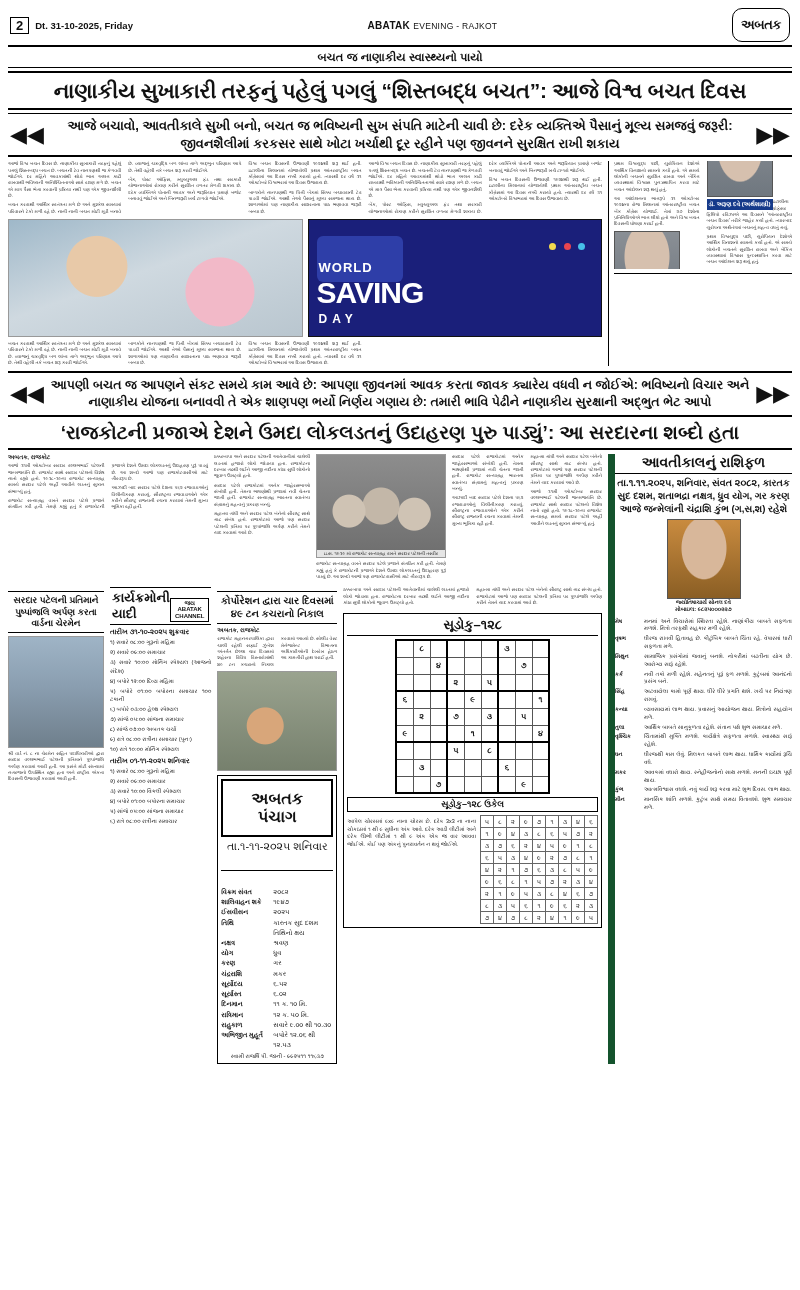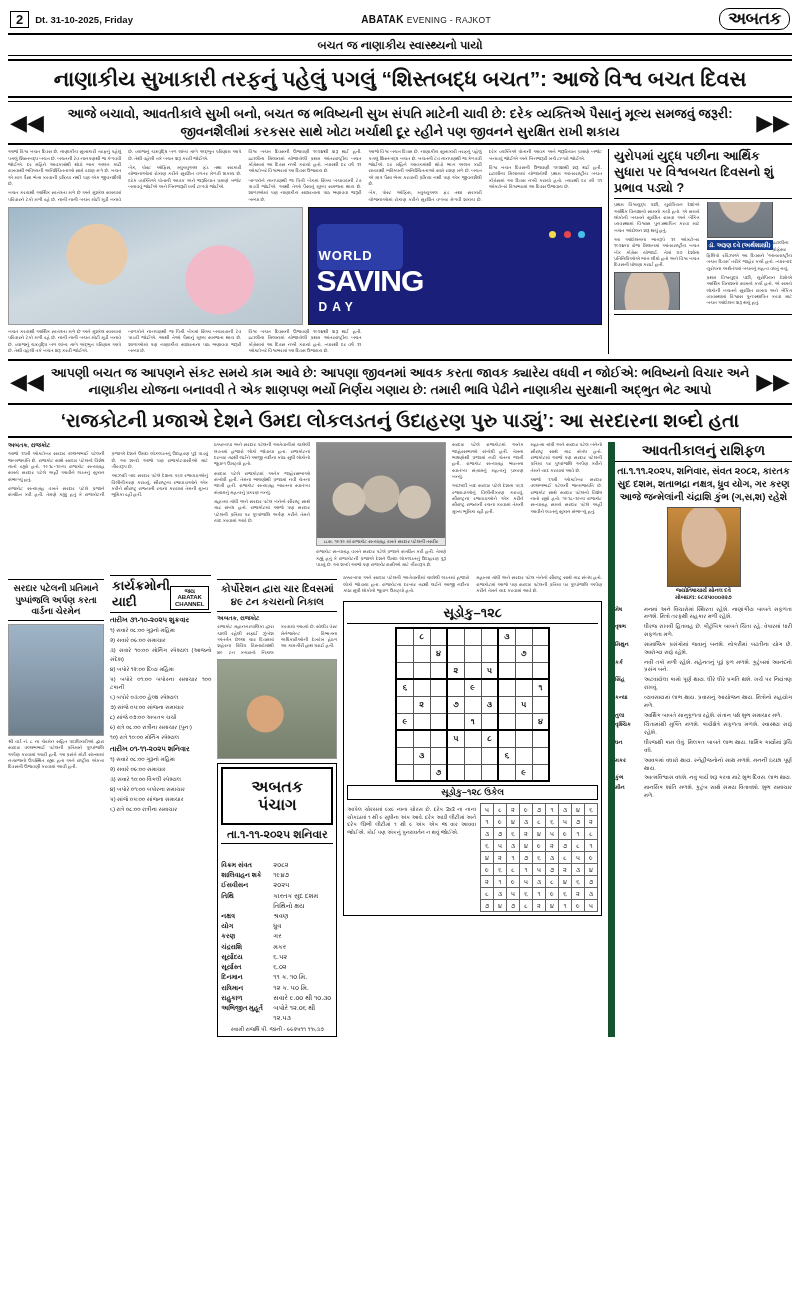--- a/index.html
+++ b/index.html
@@ -26,22 +26,22 @@
   }
   .mast-left { display: flex; align-items: center; gap: 6px; }
   .pagenum {
     border: 1px solid #000; font-weight: bold; font-size: 13px;
     padding: 0px 5px; line-height: 15px;
   }
   .mast-date { font-size: 9.5px; font-weight: bold; }
   .mast-center { font-size: 10px; font-weight: bold; letter-spacing: .3px; }
   .mast-center .ev { font-weight: normal; font-size: 8.5px; }
   .mast-logo {
-    font-size: 17px; font-weight: bold; letter-spacing: -0.5px;
-    border: 1px solid #000; border-radius: 10px; padding: 0 8px;
+    font-size: 13px; font-weight: bold; letter-spacing: -0.5px;
+    border: 1px solid #000; border-radius: 10px; padding: 8px 8px;
   }
 
   .tagline-bar {
     text-align: center; font-size: 11.5px; font-weight: bold;
     padding: 4px 0 3px 0; border-bottom: 1px solid #000;
   }
 
   
   .lead-head {
     border: 2px solid #000; border-left: none; border-right: none;
@@ -217,21 +217,21 @@
   .sud-rule { font-size: 5.4px; line-height: 1.4; margin-top: 3px; text-align: justify; }
   .sud-sol-title { text-align: center; font-size: 9px; font-weight: bold; border: 1px solid #000; padding: 1px; margin: 3px 0; }
   table.sudsol { border-collapse: collapse; margin: 0 auto; }
   table.sudsol td { width: 13px; height: 12px; border: 1px solid #666; font-size: 6.5px; text-align: center; }
 
   
   .pan-logo {
     border: 2px solid #000; text-align: center; padding: 9px; margin-bottom: 3px;
   }
   .pan-logo .nm { font-size: 16px; font-weight: bold; }
-  .pan-date { text-align: center; font-size: 11px; font-weight: bold; border-bottom: 1px solid #000; padding-bottom: 2px; margin-bottom: 16px; }
+  .pan-date { text-align: center; font-size: 11px; font-weight: normal; border-bottom: 1px solid #000; padding-bottom: 17px; margin-bottom: 16px; }
   .kv { display: flex; font-size: 6.6px; line-height: 1.55; }
   .kv .k { width: 52px; font-weight: bold; }
   .kv .v { flex: 1; }
 
   
   .rashi-head {
     text-align: center; font-size: 14px; font-weight: bold; border-bottom: 1.5px solid #000;
     padding-bottom: 2px; margin-bottom: 3px;
   }
   .rashi-sub { text-align: center; font-size: 9.6px; font-weight: bold; line-height: 1.35; margin-bottom: 3px; }
@@ -318,21 +318,20 @@
       </div>
       <div class="coltext cols5" style="margin-top:4px;">
         <p>બચત કરવાથી આર્થિક સ્વતંત્રતા મળે છે અને મુશ્કેલ સમયમાં પરિવારને ટેકો મળી રહે છે. નાની નાની બચત મોટી મૂડી બનાવે છે. વ્યાજનું ચક્રવૃદ્ધિ બળ લાંબા ગાળે અદ્ભુત પરિણામ આપે છે. તેથી વહેલી તકે બચત શરૂ કરવી જોઈએ.</p>
         <p>બાળકોને નાનપણથી જ પિગી બેંકમાં સિક્કા બચાવવાની ટેવ પાડવી જોઈએ. આથી તેઓ પૈસાનું મૂલ્ય સમજતા થાય છે. શાળાઓમાં પણ નાણાકીય સાક્ષરતાના પાઠ ભણાવવા જરૂરી બન્યા છે.</p>
         <p>વિશ્વ બચત દિવસની ઉજવણી ૧૯૨૪થી શરૂ થઈ હતી. ઇટાલીના મિલાનમાં યોજાયેલી પ્રથમ આંતરરાષ્ટ્રીય બચત કોંગ્રેસમાં આ દિવસ નક્કી કરાયો હતો. ત્યારથી દર વર્ષે ૩૧ ઓક્ટોબરે વિશ્વભરમાં આ દિવસ ઉજવાય છે.</p>
       </div>
     </div>
 
     <div class="rail">
       <div class="railbox">
-        <h2>યુરોપમાં યુદ્ધ પછીના આર્થિક સુધારા પર વિશ્વબચત દિવસનો શું પ્રભાવ પડ્યો ?</h2>
         <div class="coltext cols2">
           <p>પ્રથમ વિશ્વયુદ્ધ પછી, યુરોપિયન દેશોએ આર્થિક વિનાશનો સામનો કર્યો હતો. એ સમયે લોકોની બચતને સુરક્ષિત રાખવા અને બેંકિંગ વ્યવસ્થામાં વિશ્વાસ પુન:સ્થાપિત કરવા માટે બચત આંદોલન શરૂ થયું હતું.</p>
           <p>આ આંદોલનના ભાગરૂપે ૩૧ ઓક્ટોબર ૧૯૨૪ના રોજ મિલાનમાં આંતરરાષ્ટ્રીય બચત બેંક કોંગ્રેસ યોજાઈ. તેમાં ૨૭ દેશોના પ્રતિનિધિઓએ ભાગ લીધો હતો અને વિશ્વ બચત દિવસની ઘોષણા કરાઈ હતી.</p>
           <div class="portrait"></div>
           <div class="portrait-name namebar-blue" style="width:66px; float:left; clear:left;">ડૉ. અરૂણ દવે (અર્થશાસ્ત્રી)</div>
           <p>ઇટાલીના પ્રોફેસર ફિલિપો રવિઝાએ આ દિવસને 'આંતરરાષ્ટ્રીય બચત દિવસ' તરીકે જાહેર કર્યો હતો. ત્યારબાદ યુરોપના અર્થતંત્રમાં બચતનું મહત્વ વધતું ગયું.</p>
           <p>પ્રથમ વિશ્વયુદ્ધ પછી, યુરોપિયન દેશોએ આર્થિક વિનાશનો સામનો કર્યો હતો. એ સમયે લોકોની બચતને સુરક્ષિત રાખવા અને બેંકિંગ વ્યવસ્થામાં વિશ્વાસ પુન:સ્થાપિત કરવા માટે બચત આંદોલન શરૂ થયું હતું.</p>
         </div>
       </div>
     </div>

